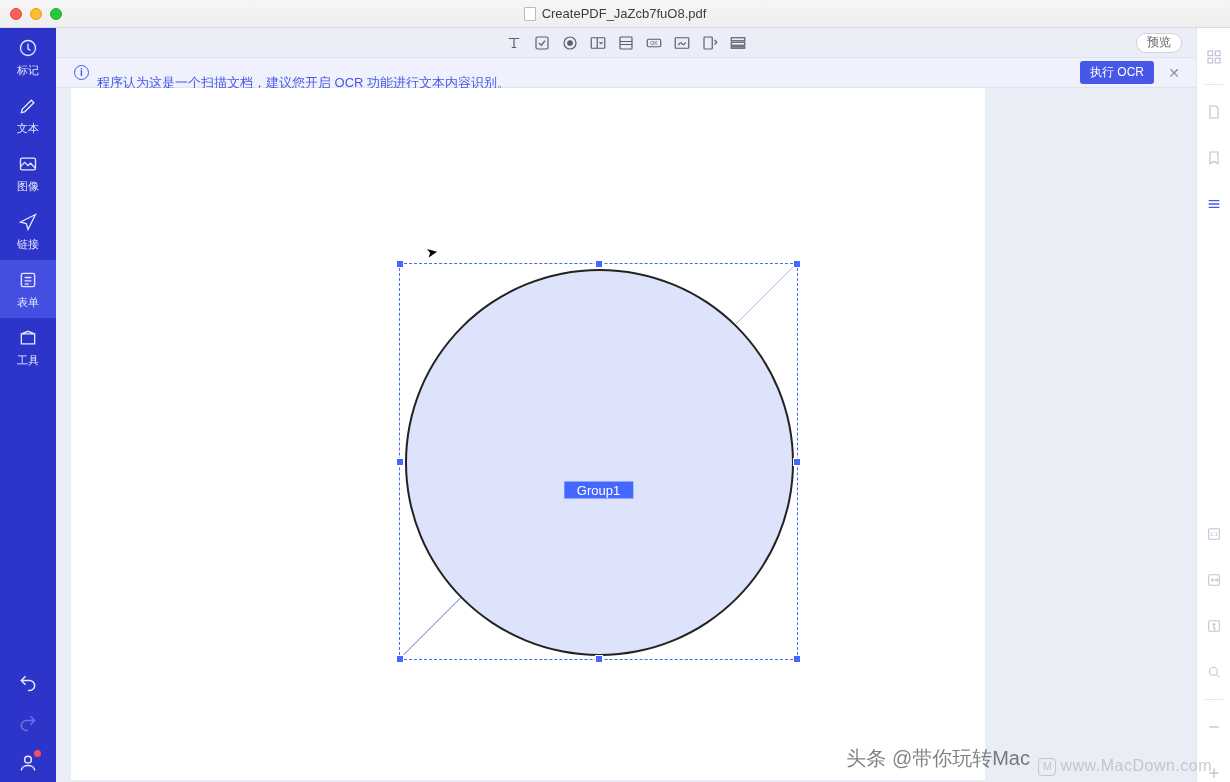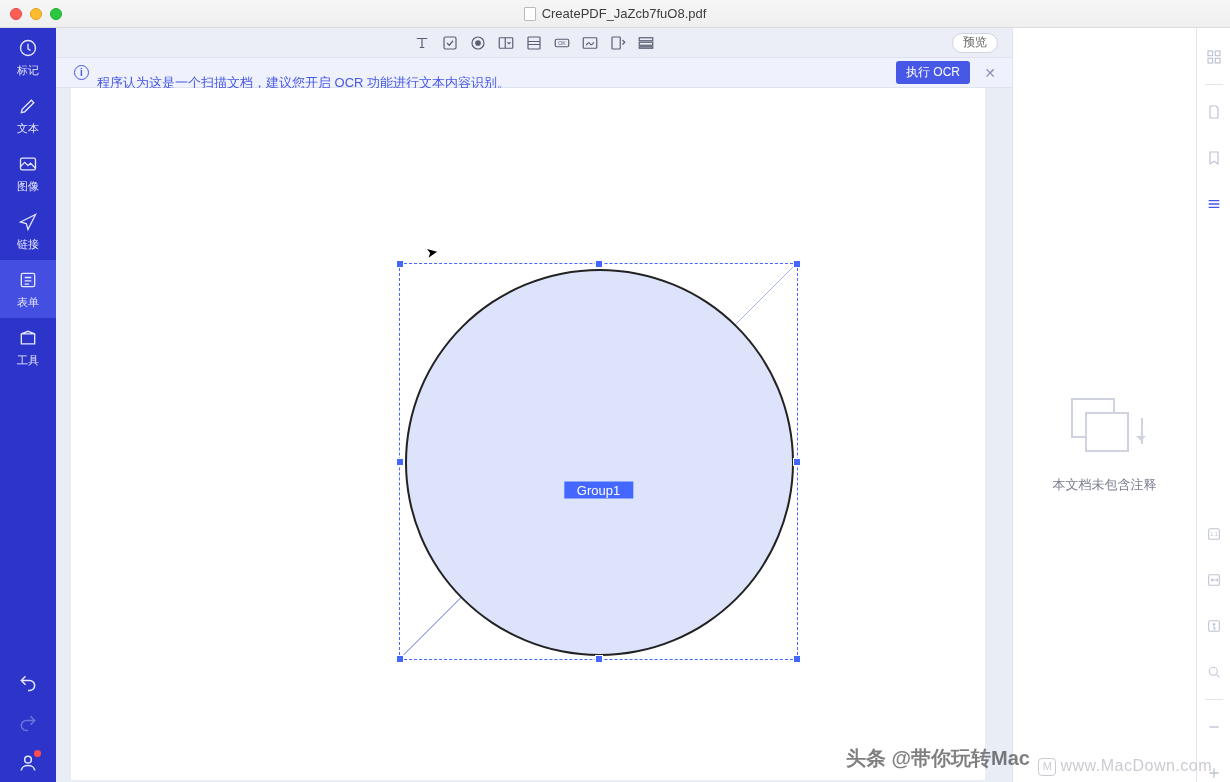--- a/index.html
+++ b/index.html
@@ -65,21 +65,21 @@
 .inspector .placeholder-icon .arrow::after{content:"";position:absolute;right:-5px;bottom:-2px;border:5px solid transparent;border-top-color:#cfd3df;}
 
 
 .rail { width: 34px; background: #fff; border-left: 1px solid #e3e5ec; display: flex; flex-direction: column; align-items: center; padding-top: 20px; gap: 28px; }
 .rail .ritem { width: 18px; height: 18px; color: #bfc4d4; cursor: pointer; display:flex;align-items:center;justify-content:center; }
 .rail .ritem.active { color: #4757e6; }
 .rail .sep { width: 18px; height: 1px; background: #e3e5ec; margin: -10px 0; }
 .rail-spacer { flex:1; }
 
 
-.wm1 { position:absolute; right:200px; bottom:10px; font-size:20px; color:rgba(0,0,0,0.5); font-weight:700;margin-left:9px; }
+.wm1 { position:absolute; right:200px; bottom:10px; font-size:20px; color:rgba(0,0,0,0.5); font-weight:400;margin-left:9px; }
 .wm2 { position:absolute; right:18px; bottom:6px; font-size:16px; color:rgba(180,180,190,0.7); letter-spacing:0.5px; }
 .wm-logo { display:inline-block; width:18px; height:18px; border:1.5px solid rgba(180,180,190,0.7); border-radius:4px; vertical-align:middle; margin-right:4px; font-size:11px; line-height:15px; text-align:center;}
 
 svg { display:block; }
 </style>
 </head>
 <body>
 
 <div class="titlebar">
   <div class="traffic">
@@ -247,28 +247,20 @@
           <span class="handle h-ml"></span>
           <span class="handle h-mr"></span>
           <span class="handle h-bl"></span>
           <span class="handle h-bm"></span>
           <span class="handle h-br"></span>
         </div>
       </div>
     </div>
   </div>
 
-  <div class="inspector">
-    <div class="placeholder-icon">
-      <div class="box1"></div>
-        <div class="box2"></div>
-        <div class="arrow"></div>
-    </div>
-    <div>本文档未包含注释</div>
-  </div>
 
   <div class="rail">
     <div class="ritem">
         <svg width="16" height="16" viewBox="0 0 24 24" fill="none" stroke="currentColor" stroke-width="1.8">
           <rect x="3" y="3" width="7" height="7"></rect>
           <rect x="14" y="3" width="7" height="7"></rect>
           <rect x="3" y="14" width="7" height="7"></rect>
           <rect x="14" y="14" width="7" height="7"></rect>
         </svg>
       </div>

